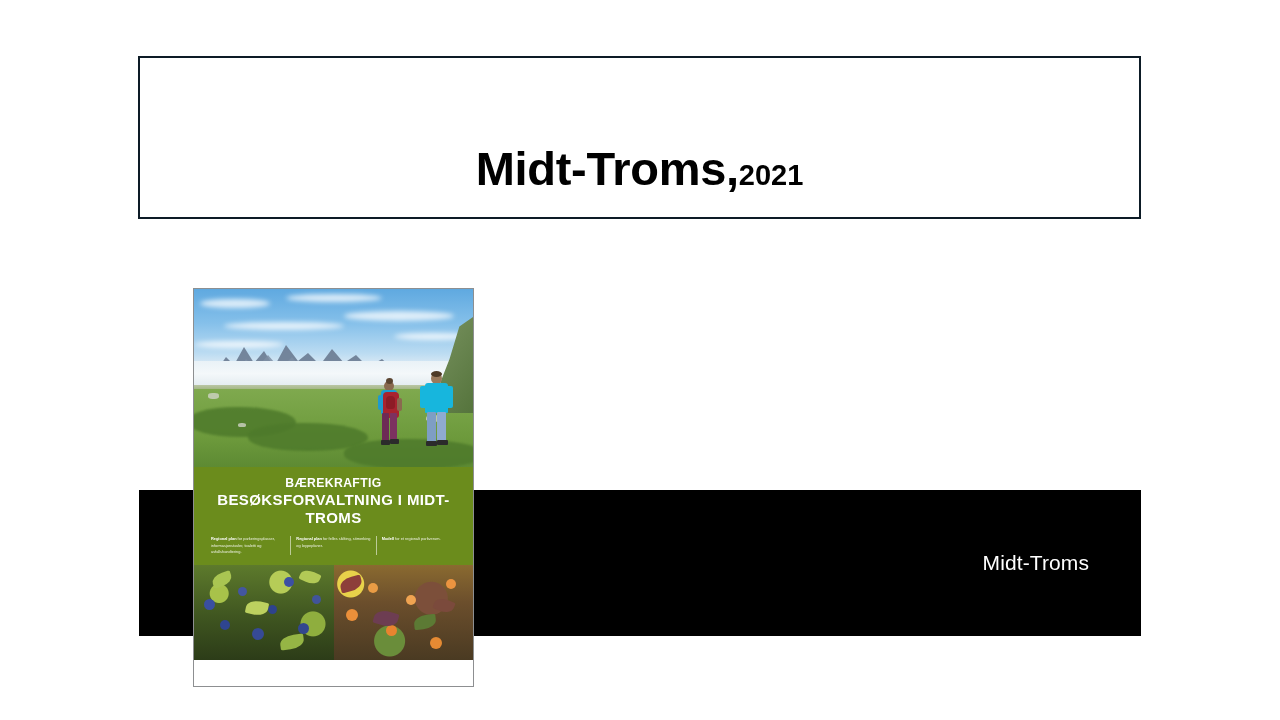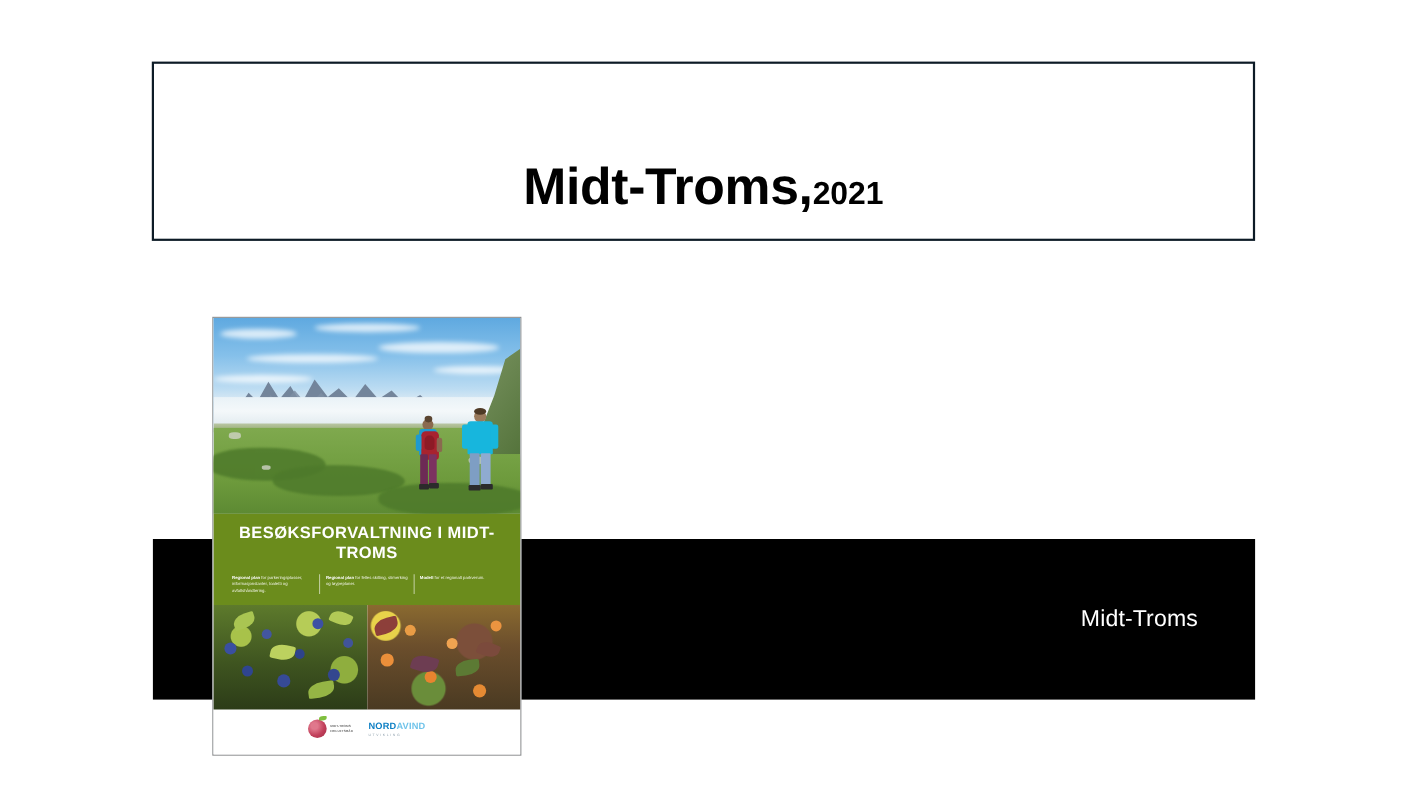--- a/index.html
+++ b/index.html
@@ -315,20 +315,21 @@
       <div class="h-arm" style="left:27px; top:13px; width:7px;  height:22px; background:#17b6dd;"></div>
       <div class="h-leg" style="left:8px;  top:39px; width:9px;  height:31px; background:#7e9ec4;"></div>
       <div class="h-leg" style="left:18px; top:39px; width:9px;  height:30px; background:#8fabd0;"></div>
       <div class="h-boot" style="left:7px;  top:68px; width:11px; height:5px;"></div>
       <div class="h-boot" style="left:18px; top:67px; width:11px; height:5px;"></div>
     </div>
   </div>
 
   <div class="cover-green">
     <div class="green-title">
+      <div>BÆREKRAFTIG</div>
       <div class="l2">BESØKSFORVALTNING I MIDT-TROMS</div>
     </div>
     <div class="green-cols">
       <div class="green-col">
         <b>Regional plan</b><span> for parkeringsplasser, informasjonstavler, toaletti og avfallshåndtering.</span>
       </div>
       <div class="green-col">
         <b>Regional plan</b><span> for felles skilting, stimerking og løypeplaner.</span>
       </div>
       <div class="green-col">
@@ -360,27 +361,14 @@
       <div class="blob" style="left:72px; top:30px; width:10px; height:10px; background:#f0a351;"></div>
       <div class="blob" style="left:96px; top:72px; width:12px; height:12px; background:#e58a33;"></div>
       <div class="blob" style="left:112px;top:14px; width:10px; height:10px; background:#eb9440;"></div>
       <div class="leaf" style="left:6px;  top:12px; width:22px; height:14px; background:#8d3f3a; transform:rotate(-14deg);"></div>
       <div class="leaf" style="left:40px; top:46px; width:24px; height:15px; background:#6d3d52; transform:rotate(16deg);"></div>
       <div class="leaf" style="left:80px; top:50px; width:22px; height:14px; background:#5c7a34; transform:rotate(-6deg);"></div>
       <div class="leaf" style="left:100px;top:34px; width:20px; height:13px; background:#7b4a3c; transform:rotate(22deg);"></div>
     </div>
   </div>
 
-  <div class="cover-footer">
-    <div class="logo-left">
-      <div class="logo-berry"></div>
-      <div class="logo-left-text">
-        <div>MIDT-TROMS</div>
-        <div>FRILUFTSRÅD</div>
-      </div>
-    </div>
-    <div class="logo-right">
-      <div class="logo-nord"><span class="b1">NORD</span><span class="b2">AVIND</span></div>
-      <div class="logo-sub">UTVIKLING</div>
-    </div>
-  </div>
 
 </div>
 
 </body></html>

